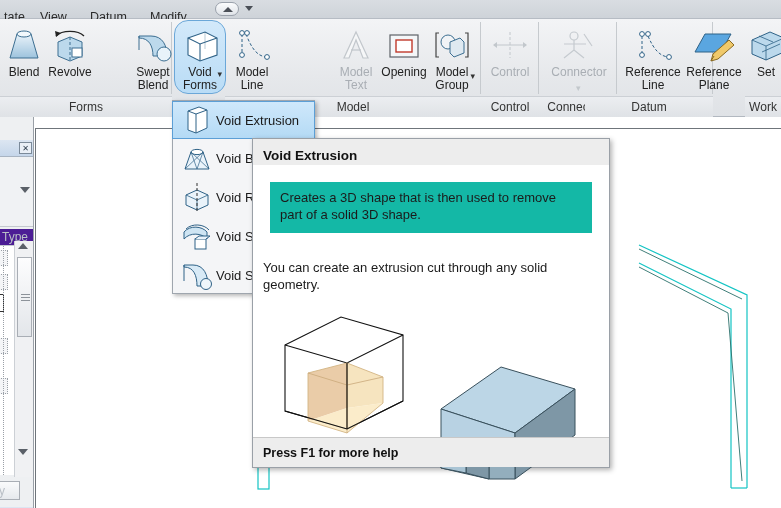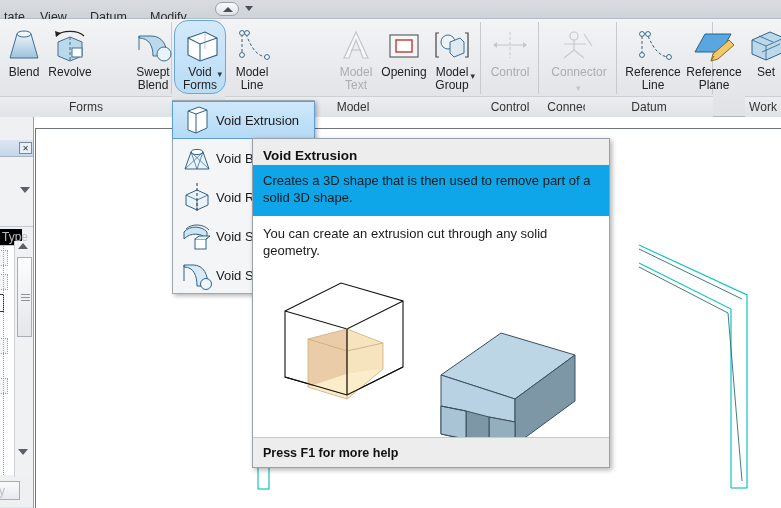--- a/index.html
+++ b/index.html
@@ -92,21 +92,21 @@
   #tooltip {
     position:absolute; left:252px; top:138px; width:358px; height:330px;
     background:#fff; border:1px solid #9aa0a7;
     box-shadow:2px 2px 5px rgba(0,0,0,.3); z-index:60;
   }
   #tt-head {
     background:#ededed; padding:9px 10px 2px 10px;
   }
   #tt-title { font-size:13.5px; font-weight:bold; color:#111; }
   #tt-desc { font-size:13px; color:#1b1b1b; line-height:17px; padding:7px 10px 10px 10px;
-             background:#0ea5e9; margin:0; }
+             background:#14b8a6; margin:17px; }
   #tt-body { padding:9px 16px 0 10px; }
   #tt-extra { font-size:13px; color:#1b1b1b; line-height:17px; }
   #tt-art { position:relative; height:200px; }
   #tt-foot {
     position:absolute; left:0; right:0; bottom:0; height:30px;
     background:#ededed; border-top:1px solid #c8c8c8;
     font-size:12.5px; font-weight:bold; color:#111;
     line-height:30px; padding-left:10px;
   }
 
@@ -344,21 +344,21 @@
   <div class="palhdr" style="top:23px">
     <div class="palclose">✕</div>
   </div>
 
   <div class="palbody" style="top:40px;height:70px;background:#f0f2f4;border-bottom:1px solid #c4c9cf">
     <div style="position:absolute;right:3px;top:30px;width:0;height:0;
                 border-left:5px solid transparent;border-right:5px solid transparent;
                 border-top:6px solid #5a6068"></div>
   </div>
 
-  <div style="position:absolute;left:0;top:112px;width:22px;height:16px;background:#000000">
+  <div style="position:absolute;left:0;top:112px;width:33px;height:16px;background:#4c1d95">
     <span class="ghost" style="position:absolute;left:2px;top:1px">Type</span>
   </div>
 
   <div class="palbody" style="top:128px;height:230px;background:#fff;border-top:1px solid #c4c9cf">
 
     <div style="position:absolute;left:-20px;top:4px;width:28px;height:16px;background:#f4f5f7;border:1px dotted #9aa0a7"></div>
     <div style="position:absolute;left:-20px;top:28px;width:28px;height:16px;background:#f4f5f7;border:1px dotted #9aa0a7"></div>
     <div style="position:absolute;left:-22px;top:48px;width:26px;height:18px;background:#fff;border:1px solid #333"></div>
     <div style="position:absolute;left:-20px;top:92px;width:28px;height:16px;background:#f4f5f7;border:1px dotted #9aa0a7"></div>
     <div style="position:absolute;left:-20px;top:132px;width:28px;height:16px;background:#f4f5f7;border:1px dotted #9aa0a7"></div>

